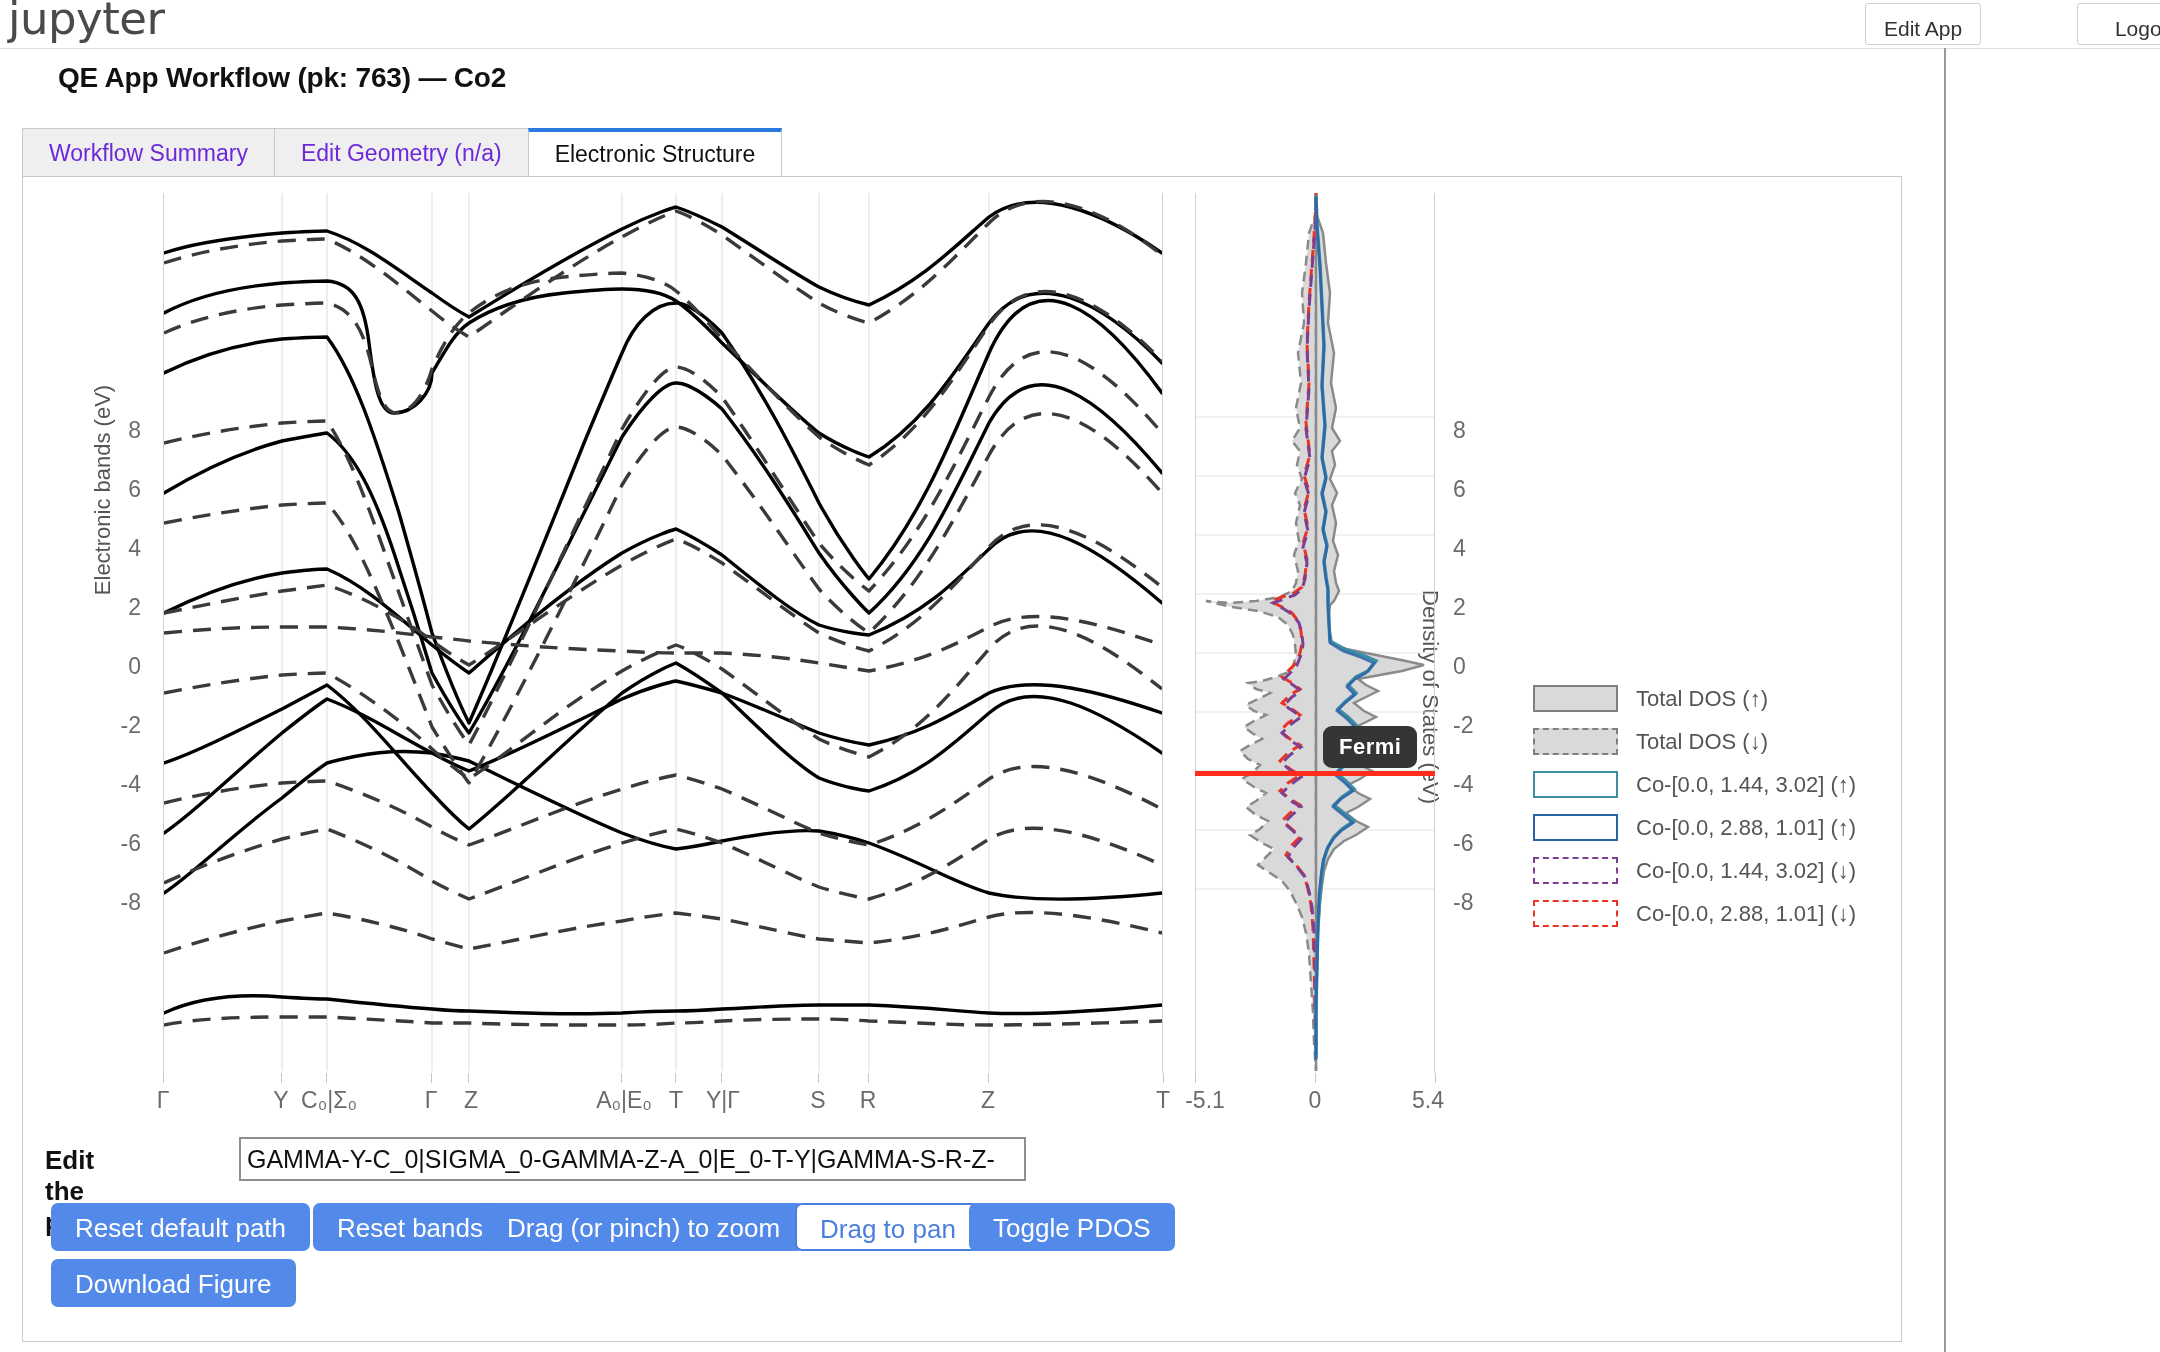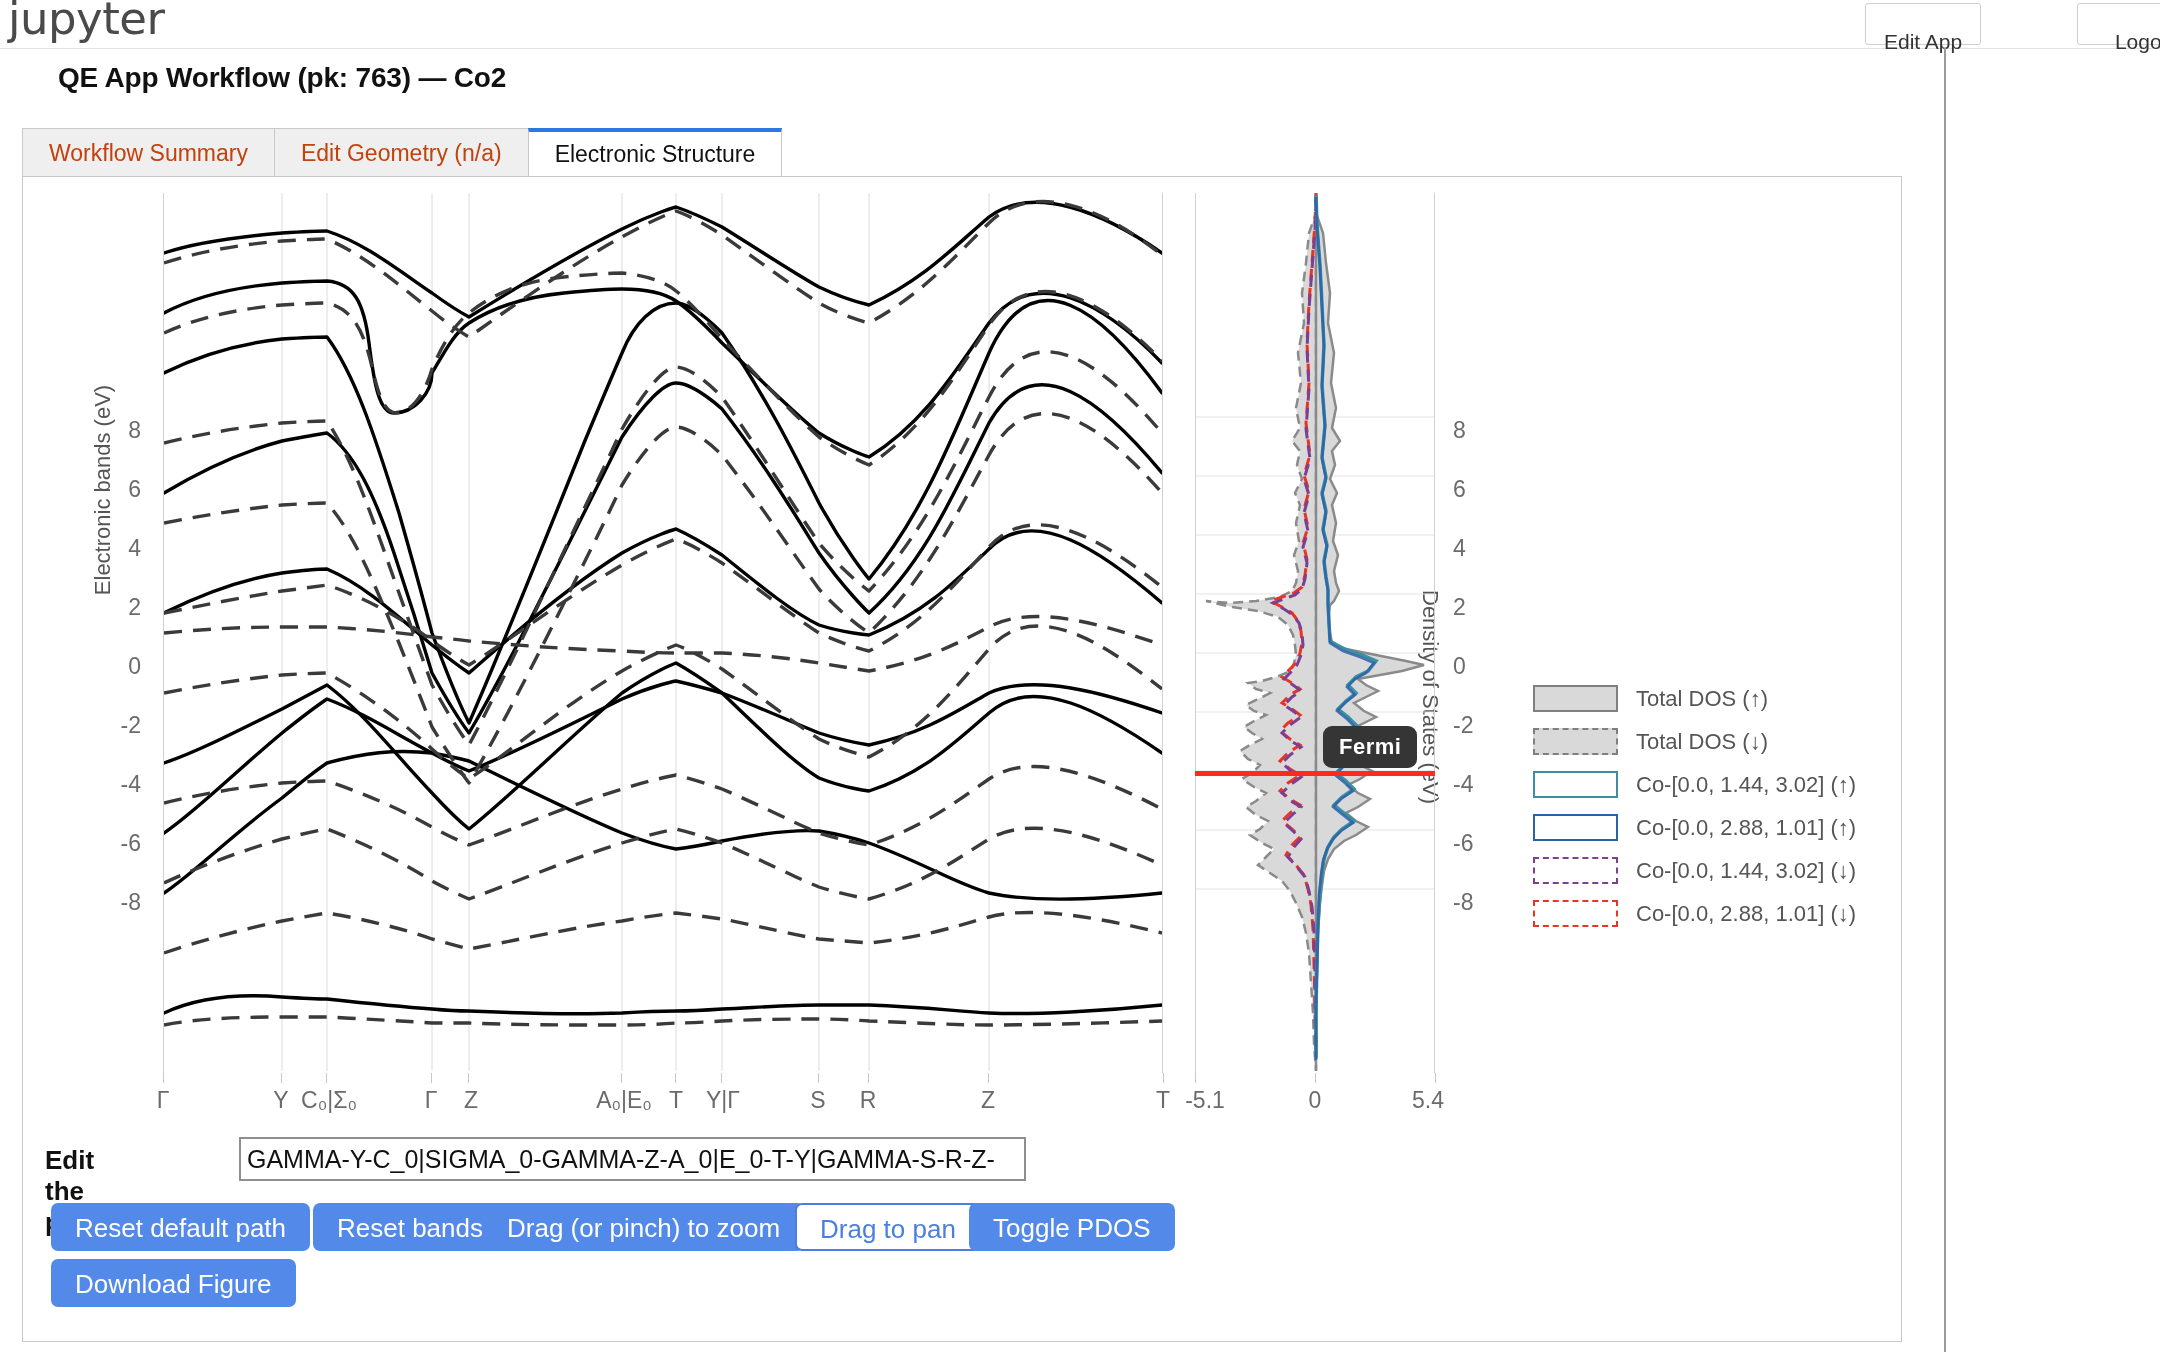--- a/index.html
+++ b/index.html
@@ -14,21 +14,21 @@
     background:#ffffff;border-bottom:1px solid #e0e0e0;
   }
   #jupyter-logo{
     position:absolute;left:8px;top:-8px;font-size:45px;color:#4a4a4a;
     font-family:"DejaVu Sans",sans-serif;font-weight:400;letter-spacing:-.5px;
   }
   .topbtn{
     position:absolute;top:3px;height:42px;line-height:42px;
     background:#ffffff;border:1px solid #cfcfcf;border-radius:3px;
     font-size:21px;color:#333;text-align:center;box-sizing:border-box;
-    padding:17px 18px;cursor:pointer;
+    padding:4px 18px;cursor:pointer;
   }
   #edit-app-button{left:1865px;}
   #logout-button{left:2077px;width:140px;}
 
   
   #right-divider{
     position:absolute;left:1944px;top:48px;width:2px;height:1304px;background:#9a9a9a;
   }
 
   
@@ -38,21 +38,21 @@
     margin-left:36px;
   }
 
   
   #tabs{position:absolute;left:22px;top:128px;height:48px;}
   .tab{
     float:left;height:48px;line-height:48px;padding:0 26px;font-size:23px;
     box-sizing:border-box;cursor:pointer;
   }
   .tab.inactive{
-    background:#efefef;border:1px solid #c9c9c9;border-bottom:none;color:#c2410c;
+    background:#efefef;border:1px solid #c9c9c9;border-bottom:none;color:#6d28d9;
   }
   .tab.inactive + .tab.inactive{border-left:none;}
   .tab.active{
     background:#ffffff;border:1px solid #c9c9c9;border-bottom:none;border-top:4px solid #2a7ae2;
     color:#111;line-height:44px;margin-left:-1px;position:relative;z-index:3;
   }
 
   
   #content-panel{
     position:absolute;left:22px;top:176px;width:1880px;height:1166px;

